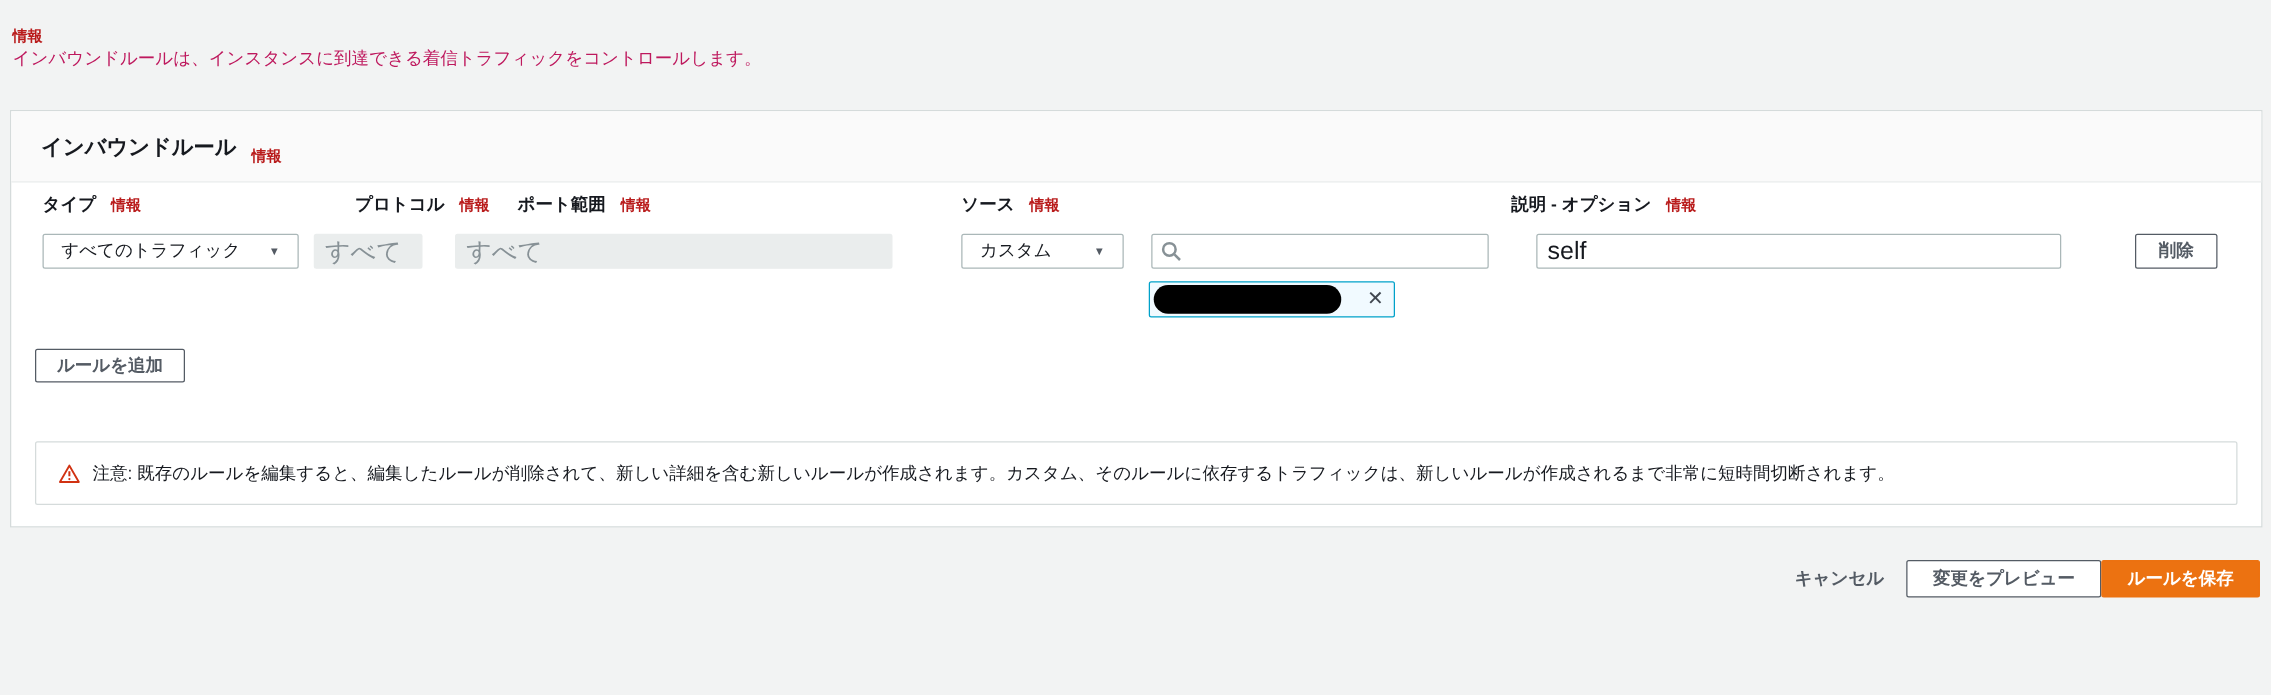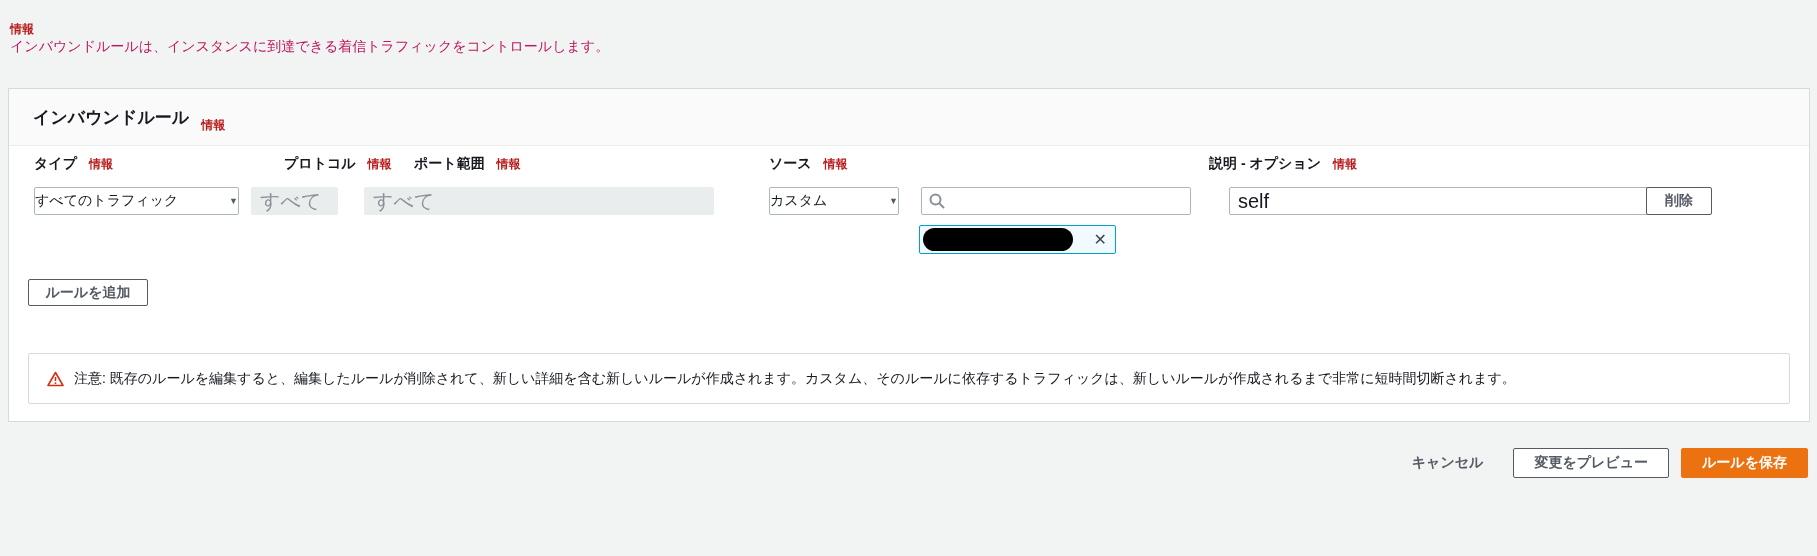--- a/index.html
+++ b/index.html
@@ -34,21 +34,21 @@
 
   .col-label { position: absolute; top: 9px; font-size: 14px; font-weight: 700; color: #16191f; white-space: nowrap; }
   .col-label .info-link { margin-left: 8px; }
 
   .field-row-y { top: 41px; height: 28px; }
 
   .select {
     position: absolute; height: 28px; background: #fff;
     border: 1px solid #aab7b8; border-radius: 2px;
     display: flex; align-items: center; justify-content: space-between;
-    padding: 0 0; font-size: 14px; color: #16191f; cursor: pointer;
+    padding: 0 14px; font-size: 14px; color: #16191f; cursor: pointer;
   }
   .select .caret { font-size: 9px; color: #545b64; margin-left: 8px; }
 
   input.text-field {
     position: absolute; height: 28px; border: 1px solid #aab7b8; border-radius: 2px;
     font-family: "Liberation Sans", "DejaVu Sans", sans-serif;
     font-size: 20px; color: #16191f; padding: 0 8px; background: #fff; outline: none;
   }
   input.text-field:disabled {
     background: #eaeded; border-color: #eaeded; color: #879196;
@@ -84,21 +84,21 @@
     position: absolute; left: 19px; top: 207px; width: calc(100% - 38px); height: 51px;
     border: 1px solid #d5dbdb; border-radius: 2px; background: #fff;
     display: flex; align-items: center; padding: 0 18px; gap: 10px;
   }
   .warning-icon { flex: 0 0 auto; width: 17px; height: 16px; }
   .warning-text { font-size: 14px; color: #16191f; }
 
   
   .footer-actions {
     position: absolute; top: 448px; right: 9px; height: 30px;
-    display: flex; align-items: center; gap: 12px;
+    display: flex; align-items: center; 
   }
   .btn-link { border: none; background: transparent; height: 30px; padding: 0 18px; }
   .btn-preview { height: 30px; padding: 0 20px; }
   .btn-primary {
     height: 30px; padding: 0 20px; background: #ec7211; border: 1px solid #ec7211; color: #ffffff;
   }
 </style>
 </head>
 <body>
 
@@ -163,21 +163,21 @@
         </svg>
       </div>
 
       <div class="token" style="left:910px; top:79px; width:197px; height:29px">
         <div class="token-redaction"></div>
         <span class="token-close">✕</span>
       </div>
 
       <input class="text-field" style="left: 1220px; width: 420px; top: 41px;" value="self">
 
-      <button class="btn btn-normal btn-delete" style="left:1637px; top:41px">削除</button>
+      <button class="btn btn-normal btn-delete" style="left:1699px; top:41px">削除</button>
 
       <button class="btn btn-add">ルールを追加</button>
 
       <div class="warning-box">
         <svg class="warning-icon" viewBox="0 0 17 16">
           <path d="M8.5 1.5 L16 14.5 L1 14.5 Z" fill="none" stroke="#d13212" stroke-width="1.6" stroke-linejoin="round"></path>
           <line x1="8.5" y1="6" x2="8.5" y2="10" stroke="#d13212" stroke-width="1.6"></line>
           <circle cx="8.5" cy="12.2" r="0.9" fill="#d13212"></circle>
         </svg>
         <span class="warning-text">注意: 既存のルールを編集すると、編集したルールが削除されて、新しい詳細を含む新しいルールが作成されます。カスタム、そのルールに依存するトラフィックは、新しいルールが作成されるまで非常に短時間切断されます。</span>

